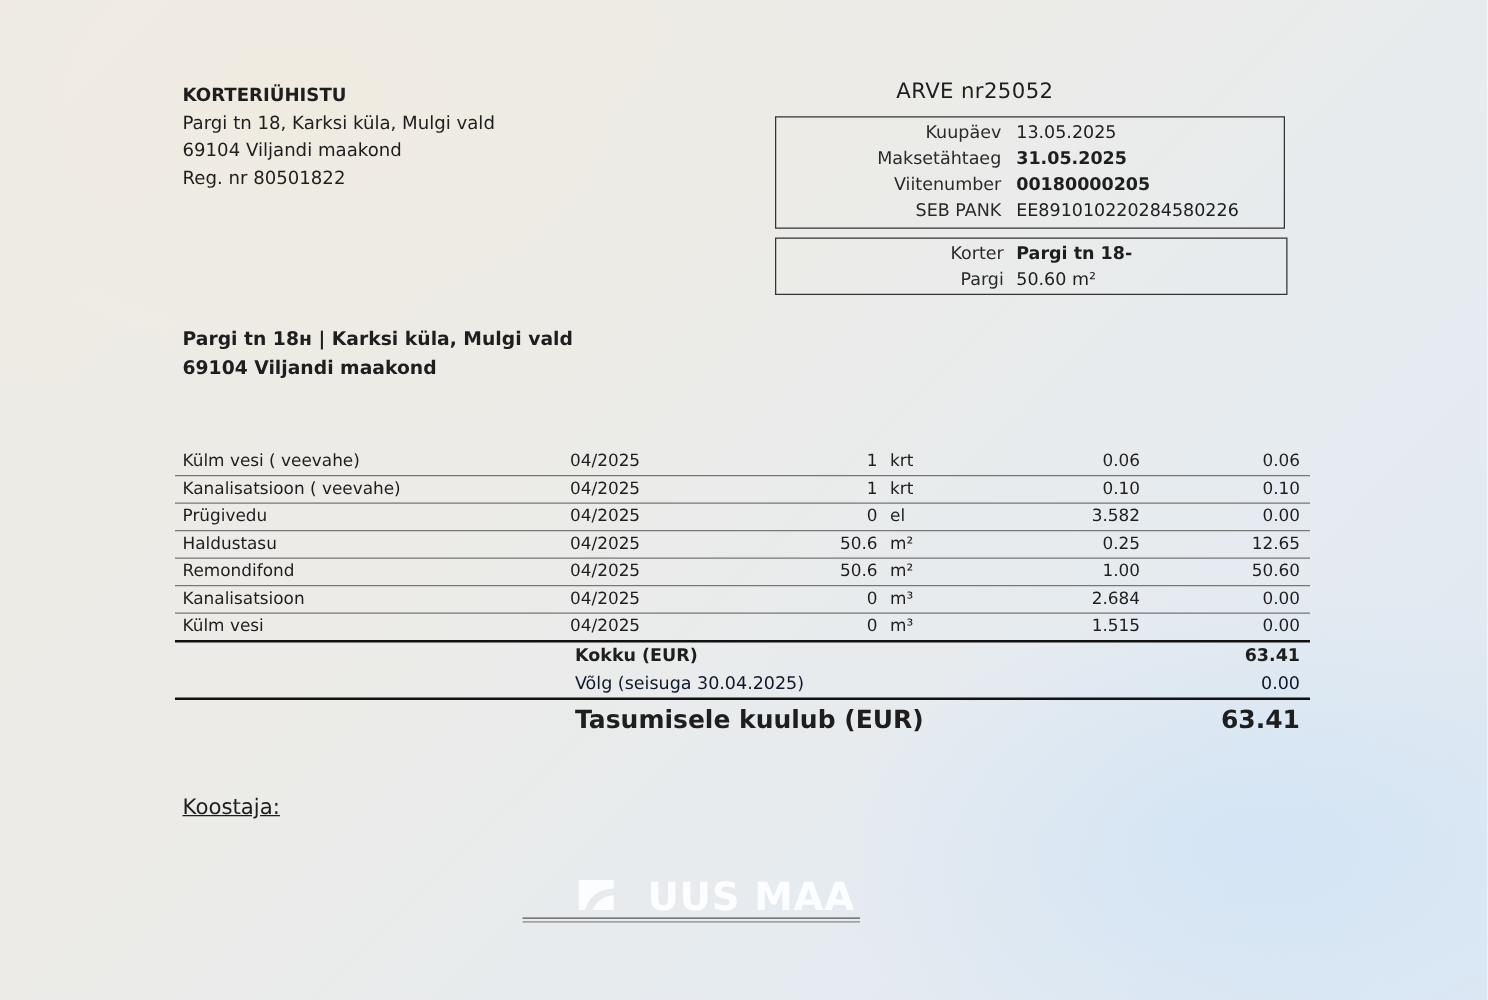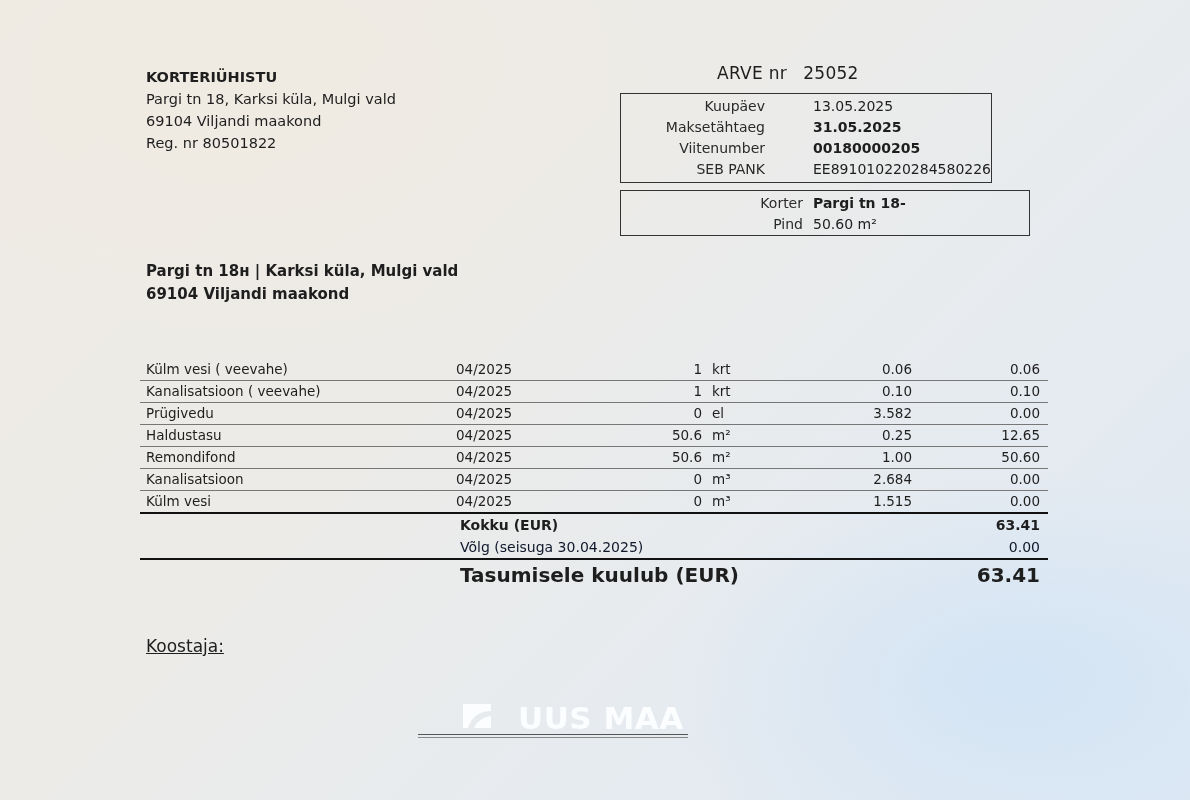--- a/index.html
+++ b/index.html
@@ -13,25 +13,25 @@
         linear-gradient(135deg, #efebe4 0%, #ecebe8 40%, #e6ebf0 70%, #dde8f3 100%);
     }
     .abs { position: absolute; }
 
     
     #issuer { left: 146px; top: 66px; font-size: 14.5px; line-height: 22px; }
     #issuer .bold { font-weight: bold; }
 
     
     #invoice-title { left: 717px; top: 63px; font-size: 17px; letter-spacing: 0.3px; }
-    #invoice-title .num { margin-left: 16px; text-align: right; }
+    #invoice-title .num { margin-left: 0; text-align: right; }
 
     
     .box { border: 1.5px solid #333; box-sizing: border-box; }
-    #info-box { left: 620px; top: 93px; width: 372px; height: 90px; }
+    #info-box { left: 620px; top: 93px; width: 408px; height: 90px; }
     #flat-box { left: 620px; top: 190px; width: 410px; height: 46px; }
     .kv { position: absolute; font-size: 14px; line-height: 21px; }
     .kv .k { position: absolute; right: 226px; text-align: right; white-space: nowrap; color: #2a2a2a; }
     .kv .v { position: absolute; left: 192px; white-space: nowrap; }
     .kv .v.bold { font-weight: bold; }
 
     
     #recipient { left: 146px; top: 260px; font-size: 15px; line-height: 23px; font-weight: bold; }
 
     
@@ -94,21 +94,21 @@
     <span class="v">EE891010220284580226</span>
   </div>
 </div>
 
 <div id="flat-box" class="abs box">
   <div class="kv" style="left:0; top:2px; width:100%;">
     <span class="k">Korter</span>
     <span class="v bold">Pargi tn 18-</span>
   </div>
   <div class="kv" style="left:0; top:23px; width:100%;">
-    <span class="k">Pind</span>
+    <span class="k">Pargi</span>
     <span class="v">50.60 m²</span>
   </div>
 </div>
 
 <div id="recipient" class="abs">
   <div>Pargi tn 18н | Karksi küla, Mulgi vald</div>
   <div>69104 Viljandi maakond</div>
 </div>
 
 <div id="items-table" class="abs">

